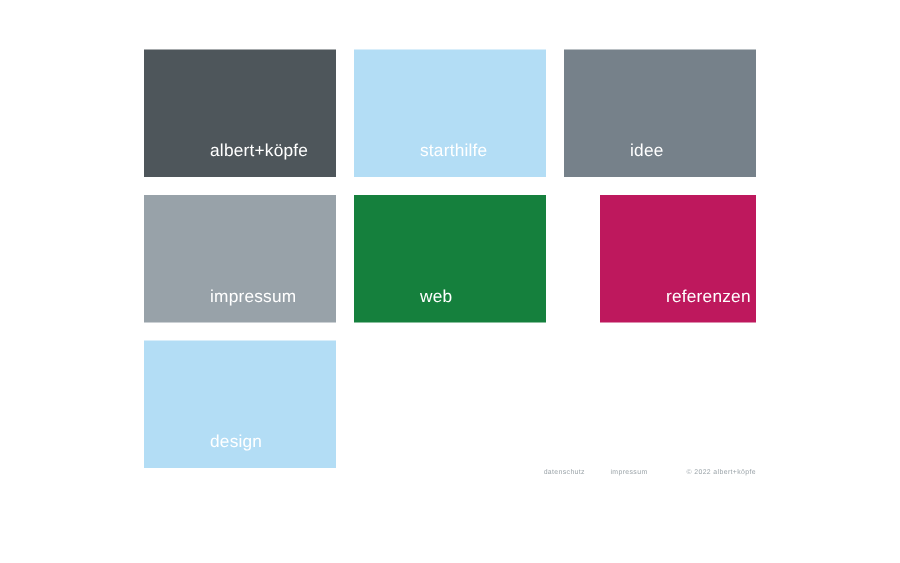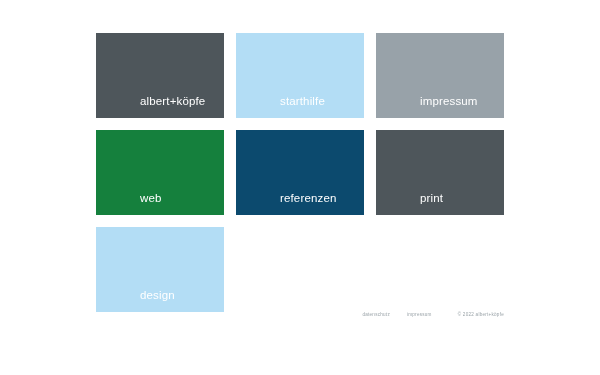--- a/index.html
+++ b/index.html
@@ -95,37 +95,37 @@
   <div class="tile-grid">
 
     <a class="tile" style="background-color: rgb(78, 86, 91);">
       <span class="tile-label">albert+köpfe</span>
     </a>
 
     <a class="tile" style="background-color: rgb(179, 221, 245);">
       <span class="tile-label">starthilfe</span>
     </a>
 
+    <a class="tile" style="background-color: rgb(118, 129, 138);">
+      <span class="tile-label">idee</span>
+    </a>
 
 
     <a class="tile" style="background-color: rgb(152, 162, 169);">
       <span class="tile-label">impressum</span>
     </a>
 
     <a class="tile" style="background-color: #15803d;">
       <span class="tile-label">web</span>
     </a>
 
-    <a class="tile" style="background-color: #0c4a6e;">
+    <a class="tile" style="background-color: #be185d; margin-left: 24px;">
       <span class="tile-label">referenzen</span>
     </a>
 
-    <a class="tile" style="background-color: rgb(78, 86, 91);">
-      <span class="tile-label">print</span>
-    </a>
 
     <a class="tile" style="background-color: rgb(179, 221, 245);">
       <span class="tile-label">design</span>
     </a>
 
   </div>
 
   <div class="footer">
     <a class="footer-link">datenschutz</a>
     <a class="footer-link">impressum</a>

